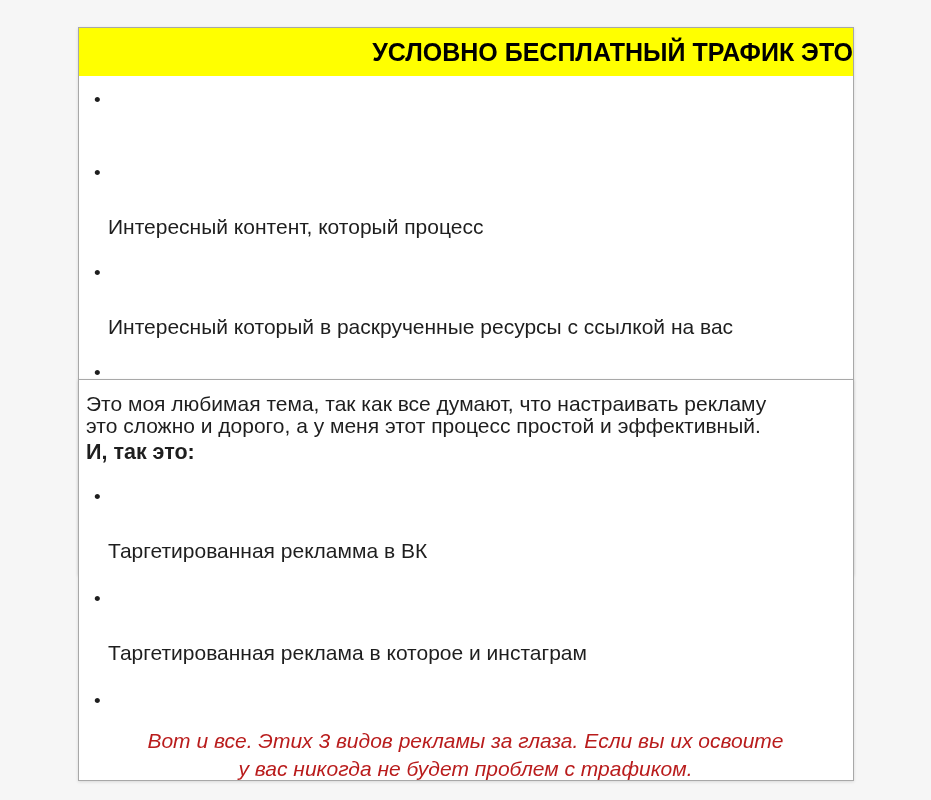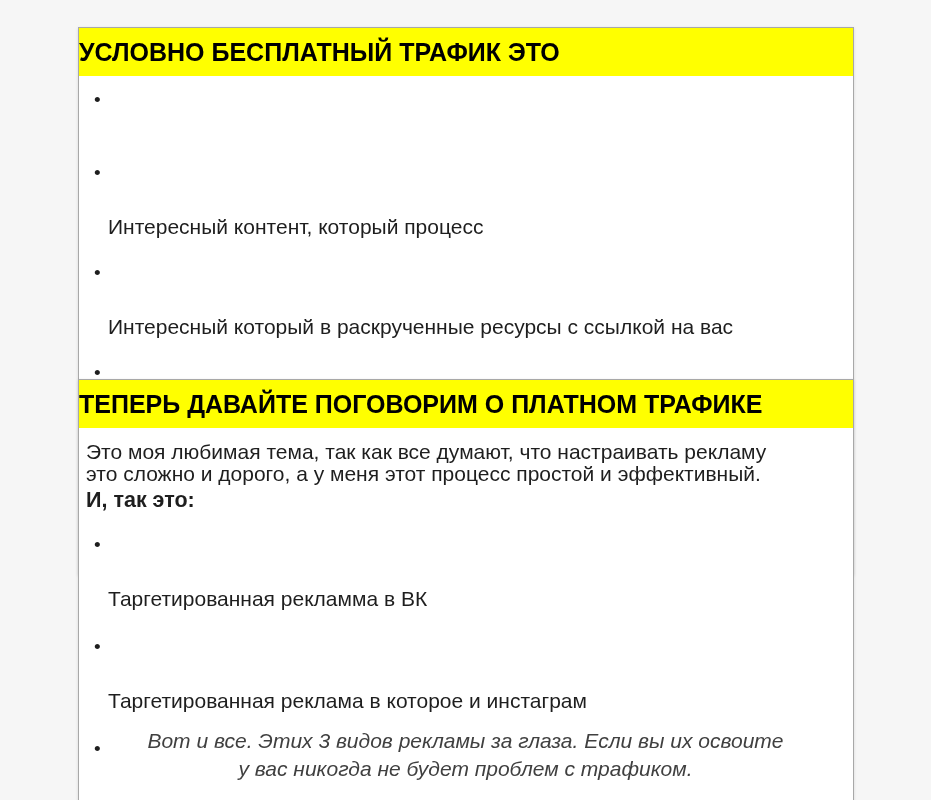--- a/index.html
+++ b/index.html
@@ -26,21 +26,21 @@
     background: #ffffff;
     border: 1px solid var(--panel-border);
     box-shadow: 0 1px 3px rgba(0,0,0,0.12);
   }
   .panel-free { top: 27px; }
   .panel-paid { top: 379px; }
   .panel-header {
     background: var(--accent);
     height: 48px;
     line-height: 48px;
-    text-align: left;
+    text-align: right;
     font-weight: 700;
     font-size: 25px;
     color: #000000;
     white-space: nowrap;
     overflow: hidden;
   }
   .panel-body { padding: 10px 12px 7px 6px; }
   .panel-paid .panel-body { padding: 13px 10px 12px 6px; }
   ul.bullets { list-style: none; padding-left: 9px; }
   ul.bullets li {
@@ -74,21 +74,21 @@
   }
   .footer-note {
     position: absolute;
     left: 0;
     top: 727px;
     width: 931px;
     text-align: center;
     font-style: italic;
     font-size: 21px;
     line-height: 28px;
-    color: #404040;
+    color: #b91c1c;
     white-space: pre-line;
   }
 </style>
 </head>
 <body>
 
 <section class="panel panel-free">
   <div class="panel-header">УСЛОВНО БЕСПЛАТНЫЙ ТРАФИК ЭТО</div>
   <div class="panel-body">
     <ul class="bullets">
@@ -110,21 +110,20 @@
       <li>
         <span class="dot">•</span>
         <span>Правильно оптимизированное видео, которое вы вывели в топ
 это основные. Но, их есть намного больше</span>
       </li>
     </ul>
   </div>
 </section>
 
 <section class="panel panel-paid">
-  <div class="panel-header">ТЕПЕРЬ ДАВАЙТЕ ПОГОВОРИМ О ПЛАТНОМ ТРАФИКЕ</div>
   <div class="panel-body">
     <p class="paragraph">Это моя любимая тема, так как все думают, что настраивать рекламу
 это сложно и дорого, а у меня этот процесс простой и эффективный.</p>
     <p class="subheading">И, так это:</p>
     <ul class="bullets">
       <li>
         <span class="dot">•</span>
         <span>Таргетированная рекламма в ВК</span>
       </li>
       <li>

